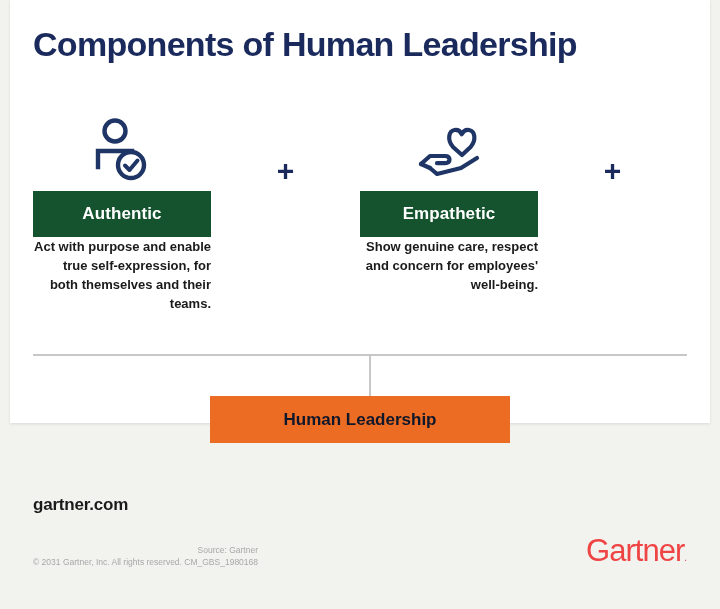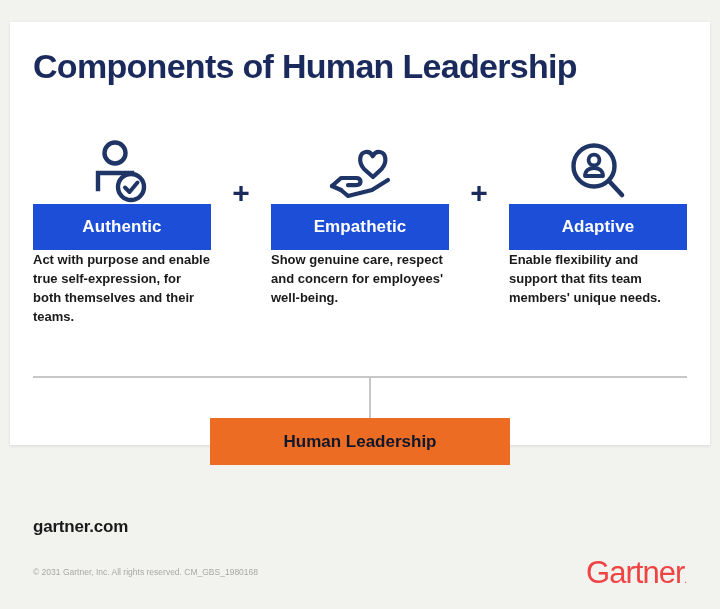--- a/index.html
+++ b/index.html
@@ -9,26 +9,27 @@
   body {
     width: 720px;
     height: 609px;
     background: #f2f2ef;
     font-family: "Liberation Sans", sans-serif;
     overflow: hidden;
   }
   .card {
     position: absolute;
     left: 10px;
-    top: 22px;
+    top: 0;
     width: 700px;
     height: 423px;
     background: #ffffff;
     box-sizing: border-box;
     box-shadow: 0 1px 3px rgba(0,0,0,0.10);
+    text-align: right;
   }
 
   
   .title {
     position: absolute;
     left: 23px;
     top: 25px;
     font-size: 34px;
     font-weight: bold;
     color: #1b2a5c;
@@ -63,22 +64,23 @@
     line-height: 1;
     user-select: none;
   }
   .icon-wrap {
     height: 72px;
     display: flex;
     align-items: flex-end;
     justify-content: center;
   }
   .bar {
+    margin-top: 9px;
     height: 46px;
-    background: #1d4ed8;
+    background: #14532d;
     display: flex;
     align-items: center;
     justify-content: center;
   }
   .bar-label {
     color: #ffffff;
     font-size: 17px;
     font-weight: bold;
     letter-spacing: 0.1px;
   }
@@ -199,45 +201,32 @@
       <div class="bar">
         <span class="bar-label">Empathetic</span>
       </div>
       <div class="desc">Show genuine care, respect and concern for employees' well-being.</div>
     </div>
 
     <div class="plus-cell">
       <span class="plus-sign">+</span>
     </div>
 
-    <div class="pillar">
-      <div class="icon-wrap">
-        <svg width="58" height="64" viewBox="0 0 58 64" fill="none">
-          <circle cx="25" cy="26" r="20.5" stroke="#1f3566" stroke-width="4.4"></circle>
-          <circle cx="25" cy="20" r="5.4" stroke="#1f3566" stroke-width="3.8"></circle>
-          <path d="M16 36 C16 30.6 20 28 25 28 C30 28 34 30.6 34 36 Z" stroke="#1f3566" stroke-width="3.8" stroke-linejoin="round"></path>
-          <path d="M40 41 L53 55" stroke="#1f3566" stroke-width="4.6" stroke-linecap="round"></path>
-        </svg>
-      </div>
-      <div class="bar">
-        <span class="bar-label">Adaptive</span>
-      </div>
-      <div class="desc">Enable flexibility and support that fits team members' unique needs.</div>
-    </div>
 
   </div>
 
   <div class="divider"></div>
   <div class="connector"></div>
 
   <div class="result-box">
     <span class="result-label">Human Leadership</span>
   </div>
 
   <div class="site">gartner.com</div>
 
   <div class="fineprint">
+    <div>Source: Gartner</div>
     <div>© 2031 Gartner, Inc. All rights reserved. CM_GBS_1980168</div>
   </div>
 
   <div class="logo"><span>Gartner</span><span class="reg">.</span></div>
 
 </div>
 
 </body></html>

